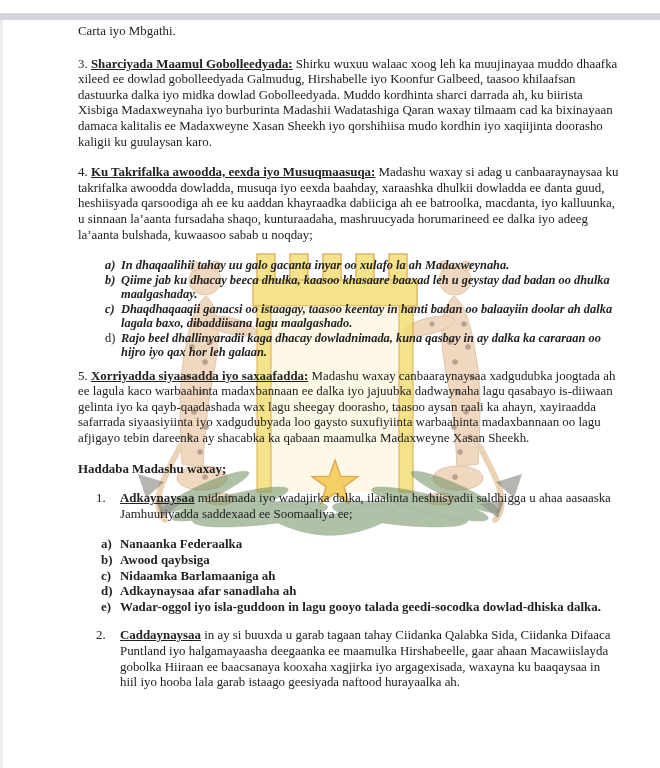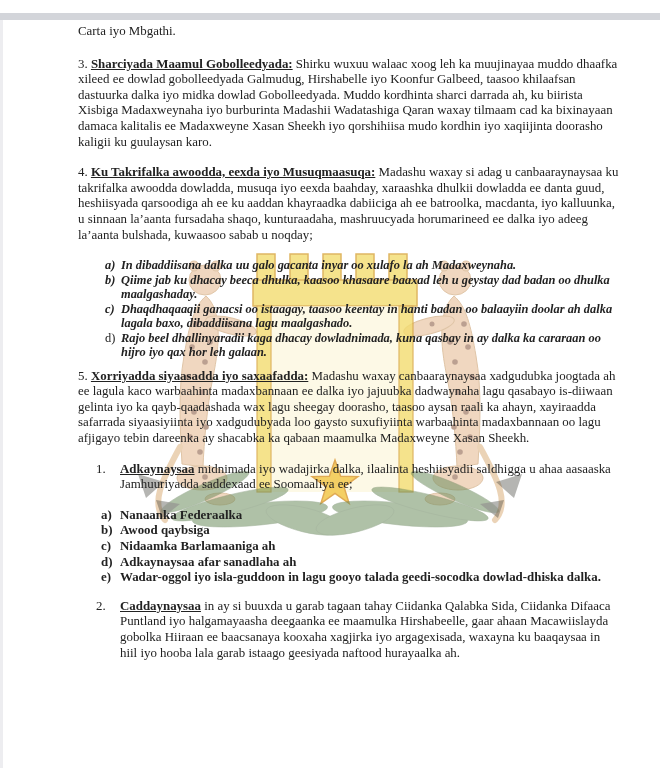--- a/index.html
+++ b/index.html
@@ -102,39 +102,40 @@
 
     <p class="body"><span>3.</span>
       <b>Sharciyada Maamul Gobolleedyada:</b><span> Shirku wuxuu walaac xoog leh ka muujinayaa muddo dhaafka xileed ee dowlad gobolleedyada Galmudug, Hirshabelle iyo Koonfur Galbeed, taasoo khilaafsan dastuurka dalka iyo midka dowlad Gobolleedyada. Muddo kordhinta sharci darrada ah, ku biirista Xisbiga Madaxweynaha iyo burburinta Madashii Wadatashiga Qaran waxay tilmaam cad ka bixinayaan damaca kalitalis ee Madaxweyne Xasan Sheekh iyo qorshihiisa mudo kordhin iyo xaqiijinta doorasho kaligii ku guulaysan karo.</span></p>
 
     <p class="body"><span>4.</span>
       <b>Ku Takrifalka awoodda, eexda iyo Musuqmaasuqa:</b><span> Madashu waxay si adag u canbaaraynaysaa ku takrifalka awoodda dowladda, musuqa iyo eexda baahday, xaraashka dhulkii dowladda ee danta guud, heshiisyada qarsoodiga ah ee ku aaddan khayraadka dabiiciga ah ee batroolka, macdanta, iyo kalluunka, u sinnaan la’aanta fursadaha shaqo, kunturaadaha, mashruucyada horumarineed ee dalka iyo adeeg la’aanta bulshada, kuwaasoo sabab u noqday;</span></p>
 
     <div class="ital-list">
       <div class="row">
         <span class="m1">a)</span>
-        <span class="t1">In dibaddiisana dalka uu galo gacanta inyar oo xulafo la ah Madaxweynaha.</span>
+        <span class="t1">In dhaqaalihii tahay uu galo gacanta inyar oo xulafo la ah Madaxweynaha.</span>
       </div>
       <div class="row">
         <span class="m1">b)</span>
         <span class="t1">Qiime jab ku dhacay beeca dhulka, kaasoo khasaare baaxad leh u geystay dad badan oo dhulka maalgashaday.</span>
       </div>
       <div class="row">
         <span class="m1">c)</span>
         <span class="t1">Dhaqdhaqaaqii ganacsi oo istaagay, taasoo keentay in hanti badan oo balaayiin doolar ah dalka lagala baxo, dibaddiisana lagu maalgashado.</span>
       </div>
       <div class="row">
         <span class="m1 roman">d)</span>
         <span class="t1">Rajo beel dhallinyaradii kaga dhacay dowladnimada, kuna qasbay in ay dalka ka cararaan oo hijro iyo qax hor leh galaan.</span>
       </div>
     </div>
 
     <p class="body"><span>5.</span>
       <b>Xorriyadda siyaasadda iyo saxaafadda:</b><span> Madashu waxay canbaaraynaysaa xadgudubka joogtada ah ee lagula kaco warbaahinta madaxbannaan ee dalka iyo jajuubka dadwaynaha lagu qasabayo is-diiwaan gelinta iyo ka qayb-qaadashada wax lagu sheegay doorasho, taasoo aysan raali ka ahayn, xayiraadda safarrada siyaasiyiinta iyo xadgudubyada loo gaysto suxufiyiinta warbaahinta madaxbannaan oo lagu afjigayo tebin dareenka ay shacabka ka qabaan maamulka Madaxweyne Xasan Sheekh.</span></p>
 
+    <p class="haddaba">Haddaba Madashu waxay;</p>
 
     <div class="numitem">
       <span class="nm">1.</span>
       <span class="nt"><b>Adkaynaysaa</b><span> midnimada iyo wadajirka dalka, ilaalinta heshiisyadii saldhigga u ahaa aasaaska Jamhuuriyadda saddexaad ee Soomaaliya ee;</span></span>
     </div>
 
     <div class="bold-list">
       <div class="row">
         <span class="m2">a)</span>
         <span class="t1">Nanaanka Federaalka</span>

